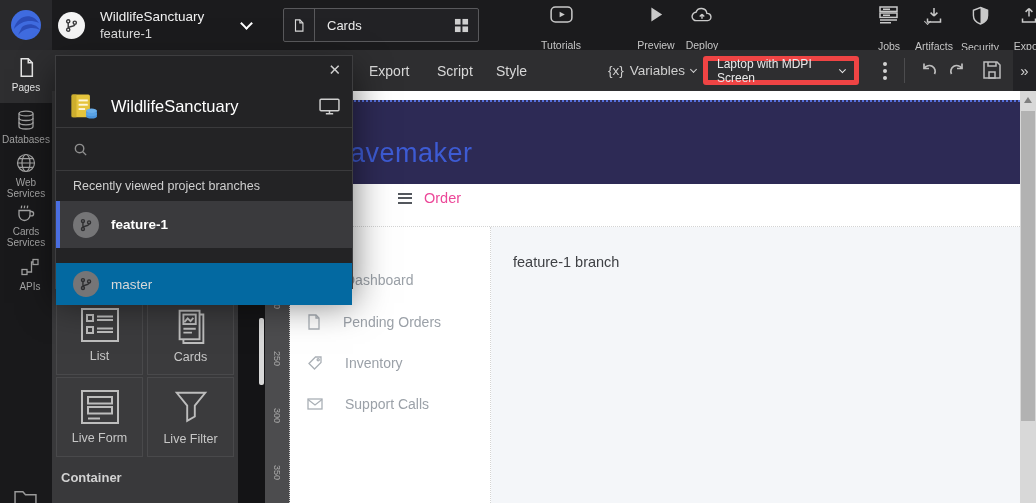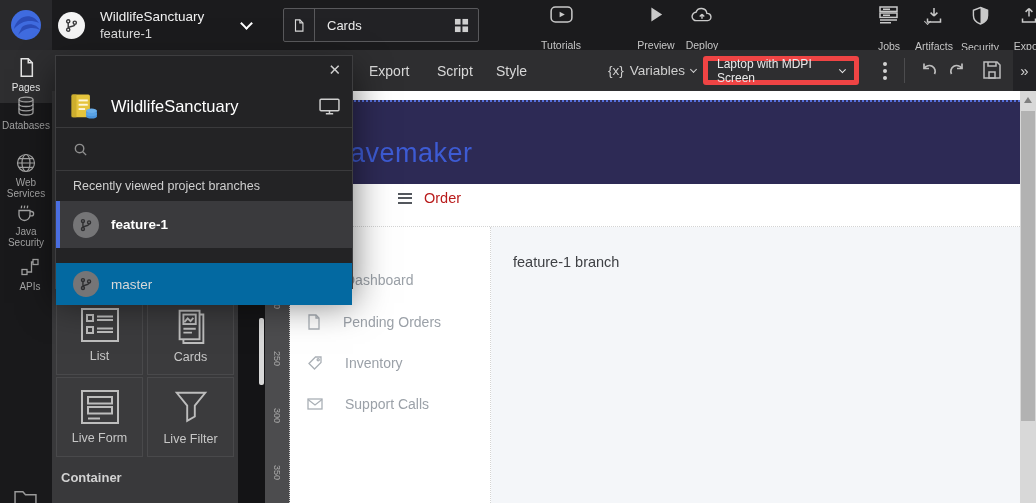--- a/index.html
+++ b/index.html
@@ -58,21 +58,21 @@
   .ruler { position:absolute; left:265px; top:91px; width:25px; height:412px; background:#4c4c4e; border-right:1px dotted #cfcfcf; }
   .ruler-mark { position:absolute; left:7px; writing-mode:vertical-rl; font-size:9px; color:#a8a8a8; }
 
   
   .canvas { position:absolute; left:290px; top:91px; width:730px; height:412px; background:#ffffff; }
   .cv-header { position:absolute; left:0; top:9px; width:730px; height:84px; background:#2d2a55; border-top:2px dotted #5570dd; }
   .cv-logo { position:absolute; left:40px; top:36px; font-size:27px; color:#3d5bd3; letter-spacing:.5px; cursor:pointer; }
   .cv-menu { position:absolute; left:108px; top:99px; display:flex; align-items:center; gap:12px; cursor:pointer; }
   .burger { display:flex; flex-direction:column; gap:2.5px; }
   .burger i { width:14px; height:2px; background:#53575d; }
-  .cv-menu-lab { font-size:14.5px; color:#b91c1c; }
+  .cv-menu-lab { font-size:14.5px; color:#ec4899; }
   .cv-hline { position:absolute; left:0; top:135px; width:730px; border-top:1px dotted #d4d4d4; }
   .cv-vline { position:absolute; left:200px; top:136px; height:276px; border-left:1px dotted #d4d4d4; }
   .cv-nav-item { position:absolute; left:17px; display:flex; align-items:center; gap:22px; color:#9ba1a8; font-size:14px; cursor:pointer; }
   .cv-nav-item .nic { color:#aab0b6; }
   .cv-content { position:absolute; left:201px; top:136px; width:529px; height:276px; background:#f4f6f9; }
   .cv-content-text { position:absolute; left:22px; top:27px; font-size:14.5px; color:#3f4145; cursor:pointer; }
 
   
   .rscroll { position:absolute; left:1020px; top:91px; width:16px; height:412px; background:#d8d8d8; }
   .rs-arrow { position:absolute; left:4px; top:6px; width:0; height:0; border-left:4px solid transparent; border-right:4px solid transparent; border-bottom:6px solid #7f7f7f; cursor:pointer; }
@@ -272,21 +272,21 @@
   <div class="sidebar">
     <div class="sb-item active">
       <span>
         <svg width="19" height="21" viewBox="0 0 16 18" fill="none" stroke="currentColor" stroke-width="1.3">
           <path d="M3.5 1.5 h6 l3.5 3.5 v11.5 h-9.5 z"></path>
             <path d="M9.5 1.5 v3.5 h3.5"></path>
         </svg>
       </span>
       <span class="sb-lab">Pages</span>
     </div>
-    <div class="sb-item" style="top:46px;">
+    <div class="sb-item" style="top:60px;">
       <span>
         <svg width="18" height="20" viewBox="0 0 18 20" fill="none" stroke="currentColor" stroke-width="1.3">
           <ellipse cx="9" cy="3.5" rx="7" ry="2.4"></ellipse>
           <path d="M2 3.5 V16.5 C2 17.9 5.1 19 9 19 C12.9 19 16 17.9 16 16.5 V3.5"></path>
           <path d="M2 8 C2 9.4 5.1 10.5 9 10.5 C12.9 10.5 16 9.4 16 8 M2 12.3 C2 13.7 5.1 14.8 9 14.8 C12.9 14.8 16 13.7 16 12.3"></path>
         </svg>
       </span>
       <span class="sb-lab">Databases</span>
     </div>
     <div class="sb-item" style="top:103px;">
@@ -300,21 +300,21 @@
       <span class="sb-lab">Web Services</span>
     </div>
     <div class="sb-item" style="top:152px;">
       <span>
         <svg width="20" height="20" viewBox="0 0 20 20" fill="none" stroke="currentColor" stroke-width="1.3">
           <path d="M3 8.5 h11 v4.5 a5.5 5.5 0 0 1 -11 0 z"></path>
           <path d="M14 9.5 h1.4 a2.2 2.2 0 0 1 0 4.4 h-1.7"></path>
           <path d="M5.5 6.3 C5 5.3 6 4.6 5.5 3.6 M8.5 6.3 C8 5.3 9 4.6 8.5 3.6 M11.5 6.3 C11 5.3 12 4.6 11.5 3.6"></path>
         </svg>
       </span>
-      <span class="sb-lab">Java Security</span>
+      <span class="sb-lab">Cards Services</span>
     </div>
     <div class="sb-item" style="top:207px;padding-left:8px;">
       <span>
         <svg width="20" height="20" viewBox="0 0 20 20" fill="none" stroke="currentColor" stroke-width="1.3">
           <rect x="2" y="12.5" width="5" height="5"></rect>
             <rect x="13" y="2.5" width="5" height="5"></rect>
           <path d="M7 15 h4.5 v-10 h1.5"></path>
         </svg>
       </span>
       <span class="sb-lab">APIs</span>

